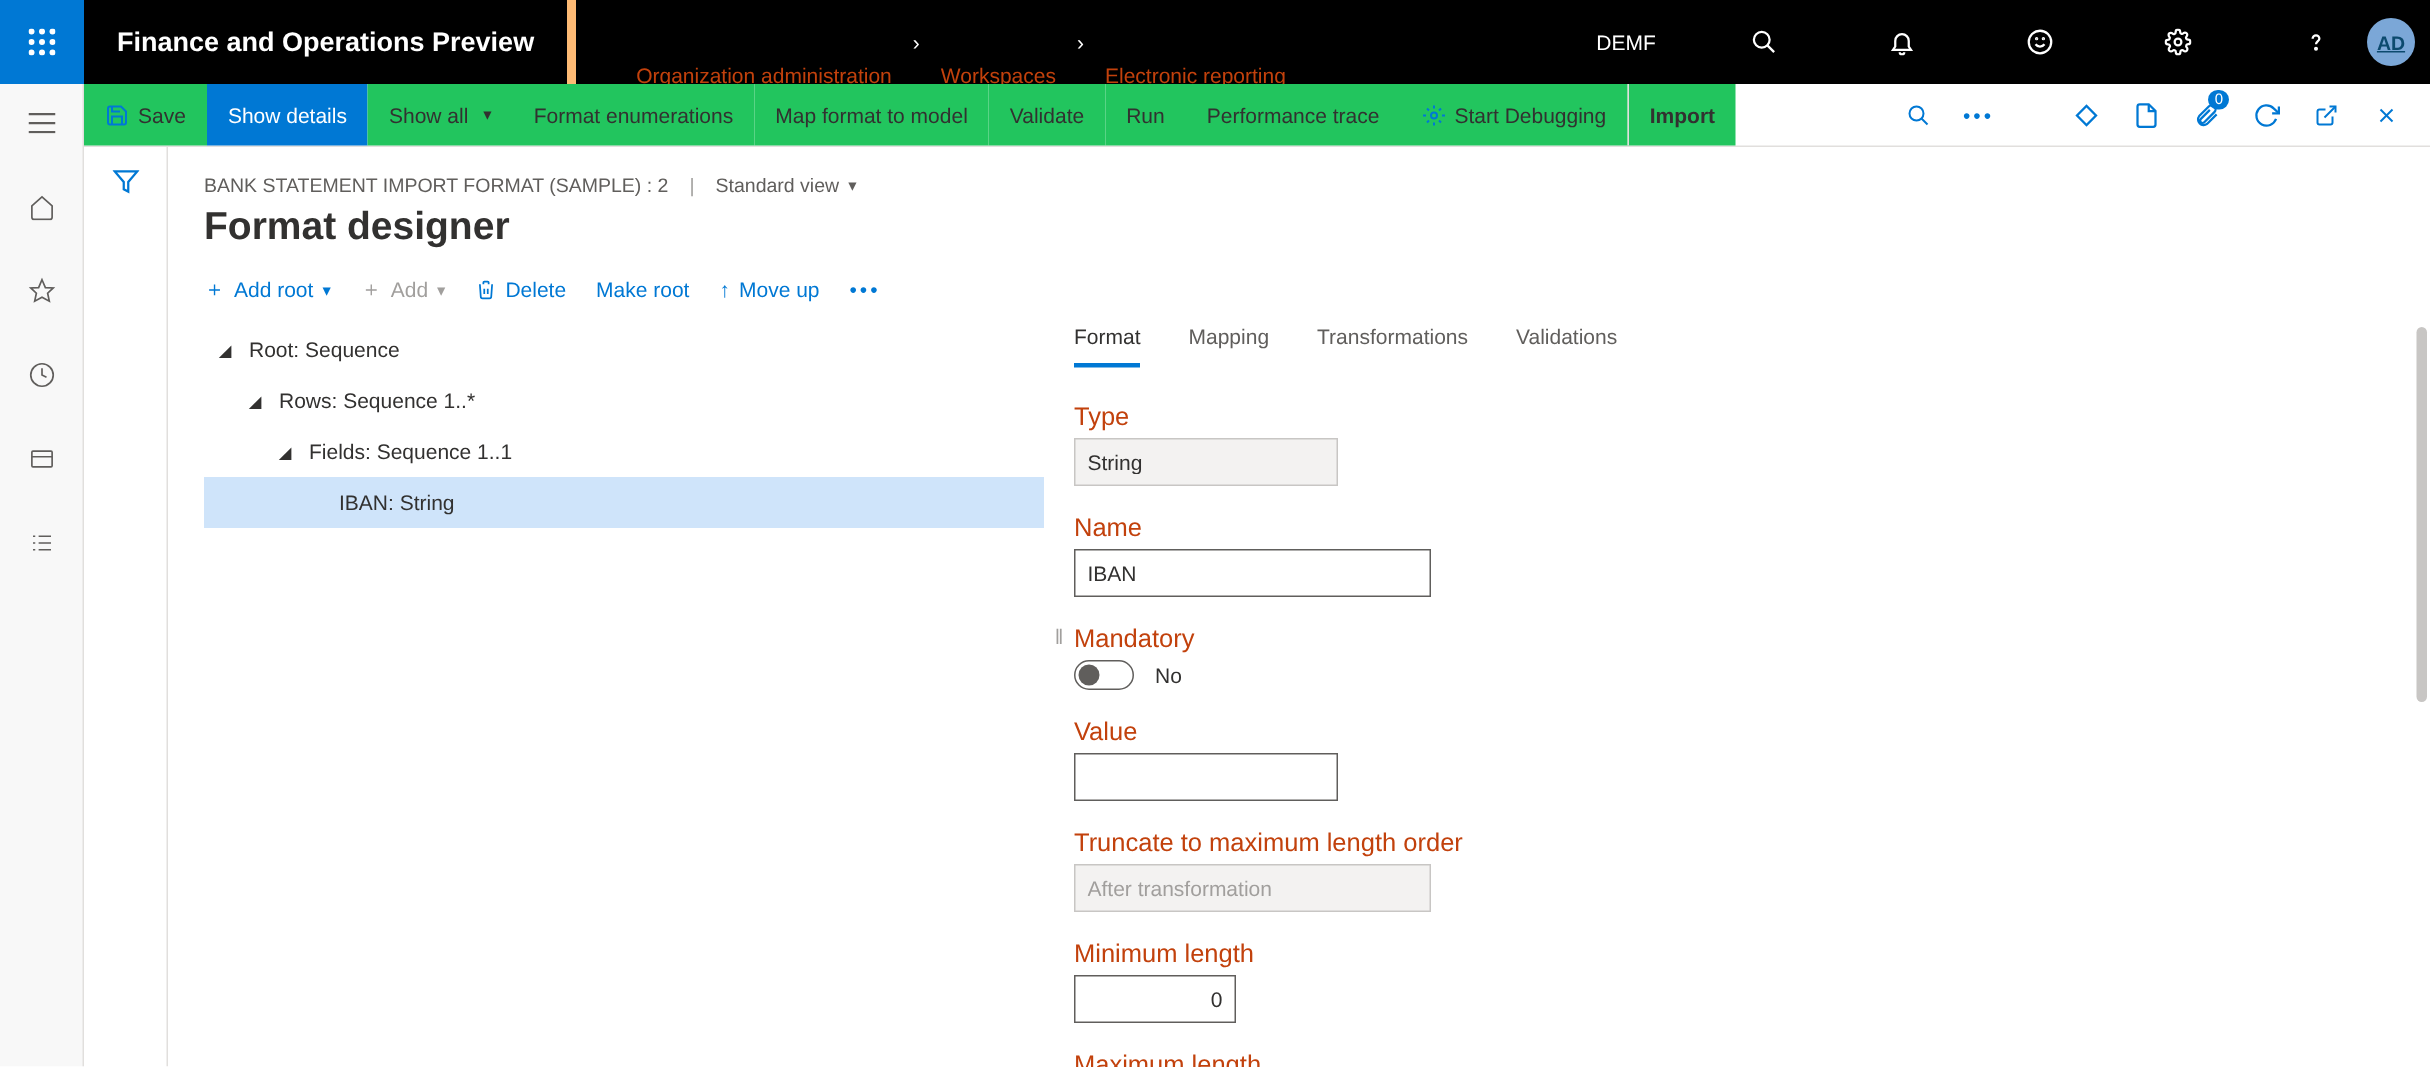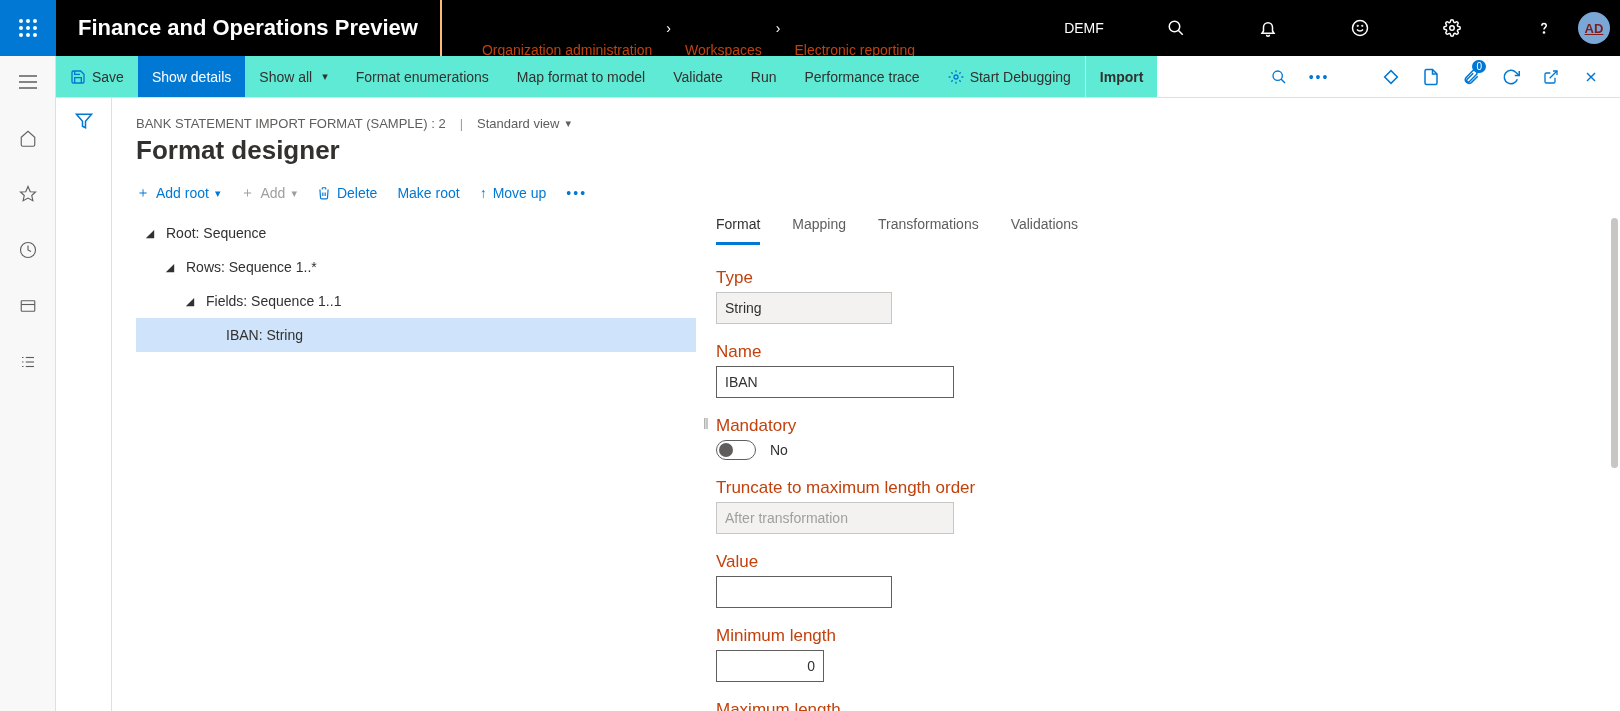--- a/index.html
+++ b/index.html
@@ -1,39 +1,39 @@
 <!DOCTYPE html>
 <html><head>
 <meta charset="utf-8">
 <style>
   * { box-sizing: border-box; margin: 0; padding: 0; font-family: "Segoe UI", Arial, sans-serif; }
   html, body { width: 100%; height: 100%; background: #fff; color: #323130; font-size: 14px; }
   
   .topbar { display: flex; align-items: center; height: 56px; background: #000; color: #fff; }
   .waffle { width: 56px; height: 56px; display: flex; align-items: center; justify-content: center; background: #0078d4; cursor: pointer; }
   .waffle svg { fill: #fff; }
-  .app-title { font-size: 22px; font-weight: 600; padding: 16px 22px; border-right: 2px solid #fdba74; height: 100%; display: flex; align-items: center; }
+  .app-title { font-size: 18px; font-weight: 600; padding: 16px 22px; border-right: 6px solid #fdba74; height: 100%; display: flex; align-items: center; }
   .breadcrumbs { display: flex; align-items: center; gap: 14px; padding-left: 40px; font-size: 14px; }
   .breadcrumbs .crumb { color: #c2410c; cursor: pointer; margin-top: 44px; }
   .breadcrumbs .sep { color: #fff; }
   .topbar-right { margin-left: auto; display: flex; align-items: center; gap: 0; }
   .top-item { width: 48px; height: 56px; display: flex; align-items: center; justify-content: center; color: #fff; cursor: pointer; font-size: 16px; margin-left: 44px; }
   .company-label { padding: 0 14px; font-size: 14px; }
-  .avatar { width: 32px; height: 32px; border-radius: 50%; background: #7ba7d7; color: #7f1d1d; display: flex; align-items: center; justify-content: center; font-size: 13px; font-weight: 600; margin: 0 10px; text-decoration: underline; }
+  .avatar { width: 32px; height: 32px; border-radius: 50%; background: #7ba7d7; color: #0c4a6e; display: flex; align-items: center; justify-content: center; font-size: 13px; font-weight: 600; margin: 0 10px; text-decoration: underline; }
 
   
   .shell { display: flex; height: calc(100% - 56px); }
   .nav-rail { width: 56px; background: #f8f8f8; border-right: 1px solid #e1dfdd; display: flex; flex-direction: column; align-items: center; padding-top: 10px; gap: 24px; }
   .nav-rail .rail-btn { width: 40px; height: 32px; display: flex; align-items: center; justify-content: center; color: #605e5c; cursor: pointer; }
   .main-area { flex: 1; display: flex; flex-direction: column; min-width: 0; }
 
   
   .action-bar { display: flex; align-items: center; height: 42px; border-bottom: 1px solid #e1dfdd; background: #fff; }
   .action-group-left { display:flex; align-items:center; height:100%; }
-  .action-btn { height: 100%; display: flex; align-items: center; gap: 6px; padding: 0 14px; color: #323130; cursor: pointer; font-size: 14px; background: #5eead4; border: none; }
+  .action-btn { height: 100%; display: flex; align-items: center; gap: 6px; padding: 0 14px; color: #323130; cursor: pointer; font-size: 14px; background: #22c55e; border: none; }
   .action-btn.save { color: #323130; }
   .action-btn.save .icon { color: #0078d4; }
   .action-btn.primary { background: #0078d4; color: #ffffff; }
   .action-btn .caret { font-size: 11px; margin-left: 4px; }
   .action-right { margin-left: auto; display: flex; align-items: center; gap: 2px; padding-right: 10px; }
   .action-icon-btn { width: 38px; height: 42px; display: flex; align-items: center; justify-content: center; color: #0078d4; cursor: pointer; }
   .badge-wrap { position: relative; }
   .badge { position: absolute; top: 4px; right: 4px; background: #0078d4; color: #fff; font-size: 10px; border-radius: 8px; padding: 0 4px; line-height: 13px; }
 
   
@@ -397,30 +397,30 @@
               <label class="form-label">Mandatory</label>
               <div class="toggle-row">
                 <div class="toggle">
                     <div class="knob"></div>
                   </div>
                 <span>No</span>
               </div>
             </div>
 
             <div class="form-group">
+              <label class="form-label">Value</label>
+              <input class="form-input w-sm" value="" style="">
+            </div>
+
+            <div class="form-group">
               <label class="form-label">Truncate to maximum length order</label>
               <input class="form-input placeholder w-md" readonly="" value="After transformation" style="">
             </div>
 
             <div class="form-group">
-              <label class="form-label">Value</label>
-              <input class="form-input w-sm" value="" style="">
-            </div>
-
-            <div class="form-group">
               <label class="form-label">Minimum length</label>
               <input class="form-input w-num" value="0" style="">
             </div>
 
             <div class="form-group">
               <label class="form-label">Maximum length</label>
               <input class="form-input w-num" value="0" style="">
             </div>
 
           </div>

